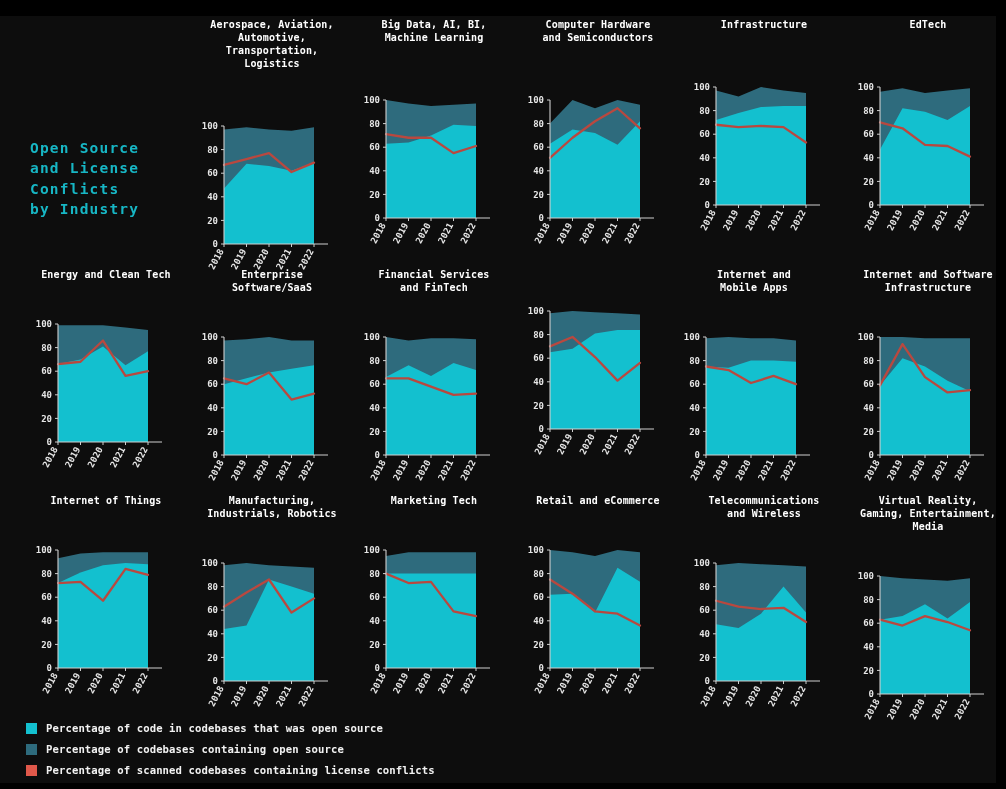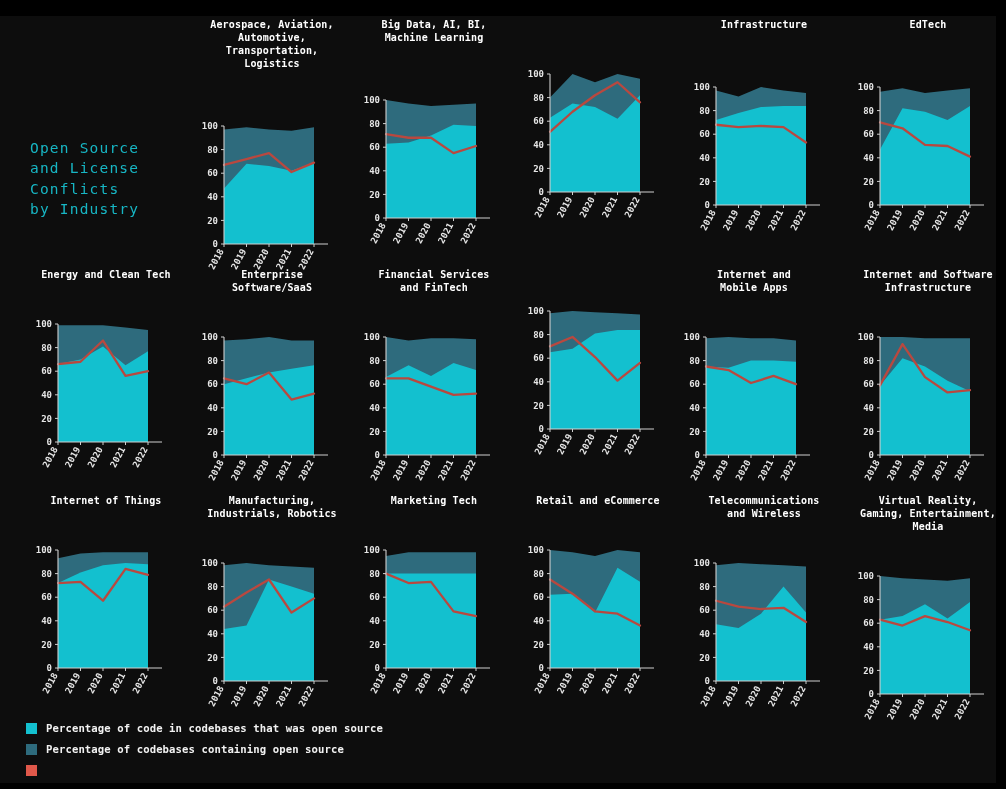--- a/index.html
+++ b/index.html
@@ -44,21 +44,21 @@
   }
 
   
   #main-title {
     position: absolute;
     left: 30px;
     top: 138px;
     width: 170px;
     color: #17b6c4;
     font-size: 14.5px;
-    font-weight: normal;
+    font-weight: bold;
     line-height: 1.40;
     letter-spacing: 1.2px;
     white-space: pre-line;
   }
 
   
   .panel {
     position: absolute;
     width: 164px;
   }
@@ -186,20 +186,22 @@
             <line x1="79" x2="79" y1="124" y2="127" stroke="#cfcfcf" stroke-width="1"></line>
             <text x="79" y="131" fill="#e6e6e6" font-size="9" font-weight="bold" text-anchor="end" font-family="&quot;DejaVu Sans Mono&quot;, &quot;Liberation Mono&quot;, monospace" transform="rotate(-62 79 131)">2020</text>
             <line x1="101.5" x2="101.5" y1="124" y2="127" stroke="#cfcfcf" stroke-width="1"></line>
             <text x="101.5" y="131" fill="#e6e6e6" font-size="9" font-weight="bold" text-anchor="end" font-family="&quot;DejaVu Sans Mono&quot;, &quot;Liberation Mono&quot;, monospace" transform="rotate(-62 101.5 131)">2021</text>
             <line x1="124" x2="124" y1="124" y2="127" stroke="#cfcfcf" stroke-width="1"></line>
             <text x="124" y="131" fill="#e6e6e6" font-size="9" font-weight="bold" text-anchor="end" font-family="&quot;DejaVu Sans Mono&quot;, &quot;Liberation Mono&quot;, monospace" transform="rotate(-62 124 131)">2022</text>
           </svg>
         </div>
       </div>
       <div class="panel" style="left: 516px; top: 18px;">
+        <div class="panel-title">Computer Hardware
+and Semiconductors</div>
         <div class="plot-wrap" style="margin-top: 50px;">
           <svg class="plot-svg" width="164" height="150">
             <path d="M 34 29.599999999999994 L 56.5 6 L 79 14.259999999999991 L 101.5 6 L 124 10.719999999999999 L 124 124 L 34 124 Z" fill="#2e6b7d"></path>
             <path d="M 34 49.66 L 56.5 35.5 L 79 39.040000000000006 L 101.5 50.84 L 124 27.24000000000001 L 124 124 L 34 124 Z" fill="#13c0cf"></path>
             <path d="M 34 63.82 L 56.5 43.75999999999999 L 79 27.24000000000001 L 101.5 14.259999999999991 L 124 34.31999999999999" fill="none" stroke="#b9483f" stroke-width="2.3" stroke-linejoin="round" stroke-linecap="round"></path>
             <path d="M 34 6 L 34 124 L 138 124" fill="none" stroke="#cfcfcf" stroke-width="1.1"></path>
             <line x1="31" x2="34" y1="124" y2="124" stroke="#cfcfcf" stroke-width="1"></line>
             <text x="28" y="127.2" text-anchor="end" fill="#e6e6e6" font-size="9" font-weight="bold" font-family="&quot;DejaVu Sans Mono&quot;, &quot;Liberation Mono&quot;, monospace">0</text>
             <line x1="31" x2="34" y1="100.4" y2="100.4" stroke="#cfcfcf" stroke-width="1"></line>
             <text x="28" y="103.60000000000001" text-anchor="end" fill="#e6e6e6" font-size="9" font-weight="bold" font-family="&quot;DejaVu Sans Mono&quot;, &quot;Liberation Mono&quot;, monospace">20</text>
@@ -699,15 +701,16 @@
       <div class="legend-row">
         <span class="legend-swatch" style="background: rgb(19, 192, 207);"></span>
         <span class="legend-label">Percentage of code in codebases that was open source</span>
       </div>
       <div class="legend-row">
         <span class="legend-swatch" style="background: rgb(46, 107, 125);"></span>
         <span class="legend-label">Percentage of codebases containing open source</span>
       </div>
       <div class="legend-row">
         <span class="legend-swatch" style="background: rgb(224, 88, 74);"></span>
+        <span class="legend-label">Percentage of scanned codebases containing license conflicts</span>
       </div>
     </div>
 </div>
 
 </body></html>

